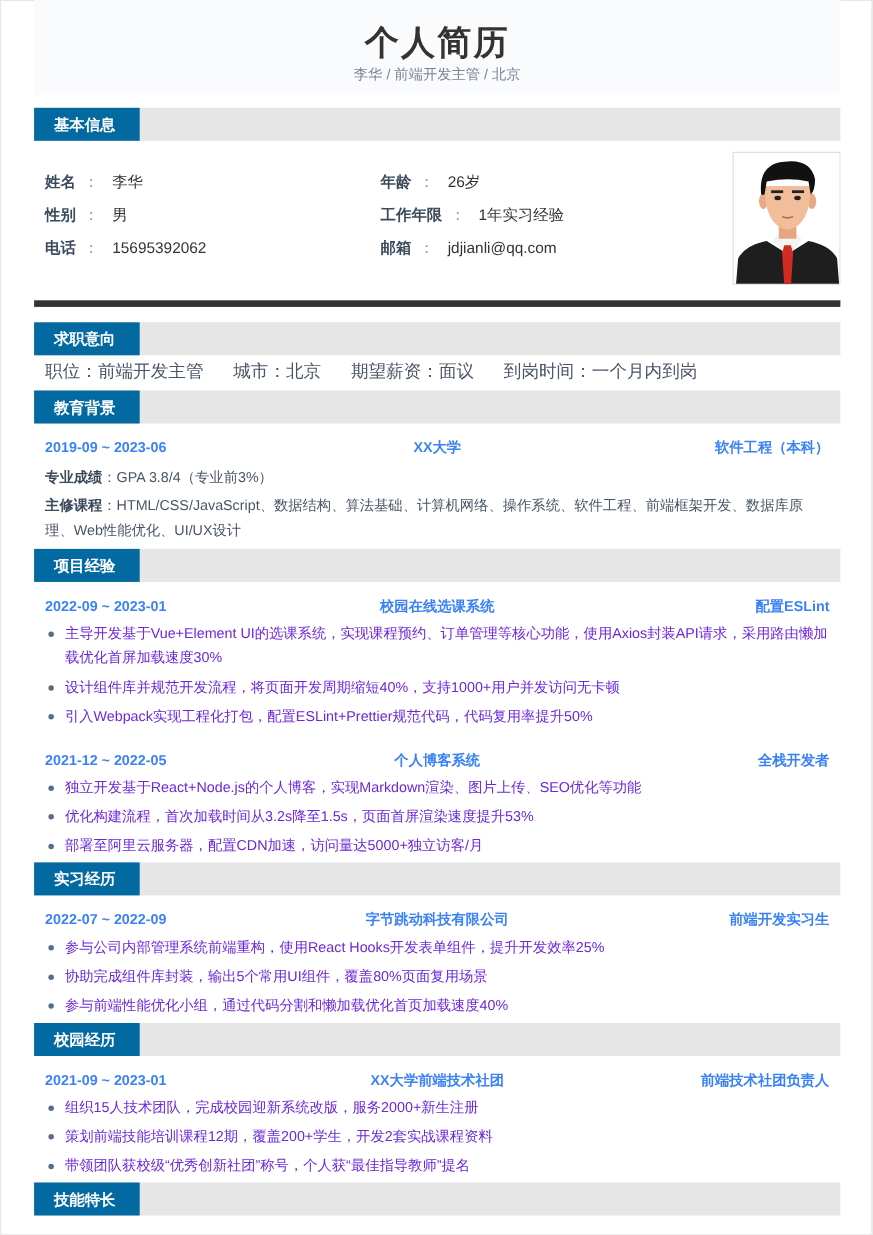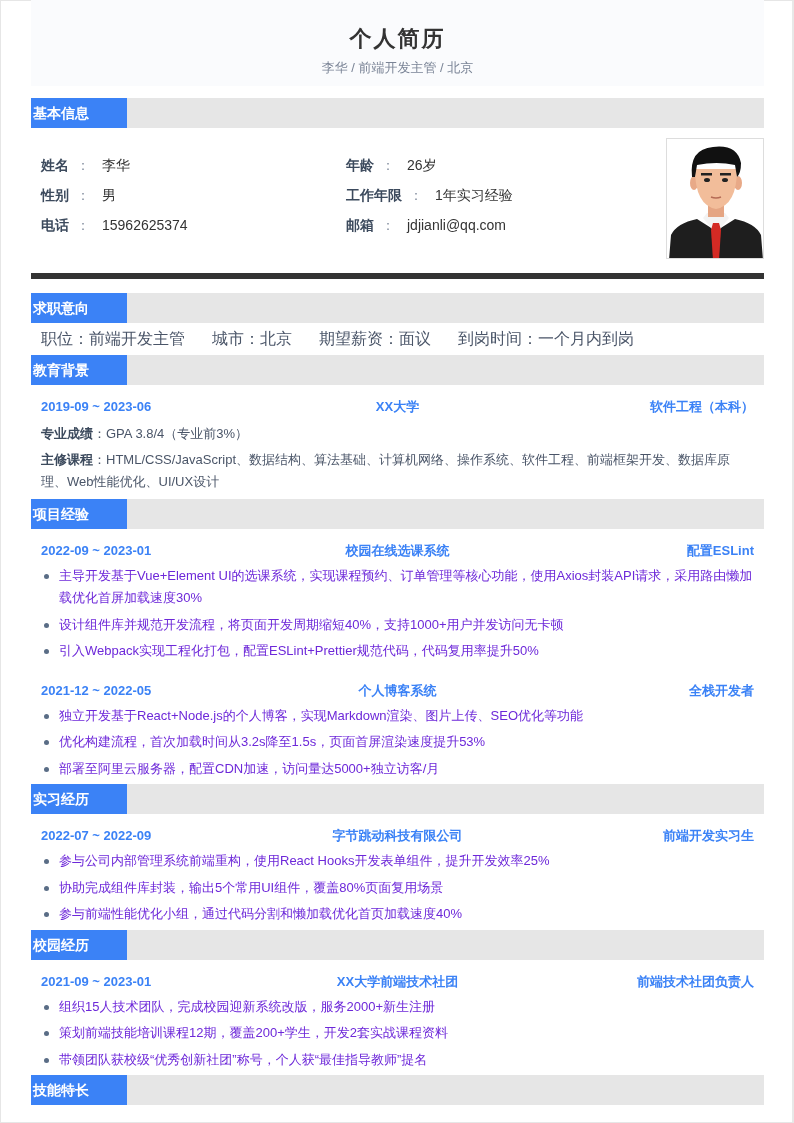--- a/index.html
+++ b/index.html
@@ -1,24 +1,24 @@
 <!DOCTYPE html>
 <html><head>
 <meta charset="utf-8">
 <style>
   * { box-sizing: border-box; margin: 0; padding: 0; }
   html, body { width: 794px; height: 1123px; background: #ffffff; overflow: hidden; }
   body { font-family: "Liberation Sans", "DejaVu Sans", sans-serif; color: #333; position: relative; }
   .frame { position: absolute; left: 0; top: 0; width: 794px; height: 1123px; border: 1px solid #e6e6e6; border-right: 2px solid #e8e8e8; }
   .page { position: absolute; left: 31px; top: 0; width: 733px; }
   .header { height: 86px; background: #fafbfd; text-align: center; padding-top: 22px; }
-  .title { font-size: 22px; font-weight: bold; color: #333; letter-spacing: 2px; line-height: 34px; }
+  .title { font-size: 31px; font-weight: bold; color: #333; letter-spacing: 2px; line-height: 34px; }
   .subtitle { font-size: 13px; color: #7a8496; margin-top: 3px; line-height: 18px; }
   .sec-head { height: 30px; background: #e6e6e6; position: relative; }
-  .sec-head .tag { position: absolute; left: 0; top: 0; height: 30px; width: 96px; background: #3b82f6; color: #fff; font-size: 14px; font-weight: bold; line-height: 30px; padding-left: 2px; }
+  .sec-head .tag { position: absolute; left: 0; top: 0; height: 30px; width: 96px; background: #0369a1; color: #fff; font-size: 14px; font-weight: bold; line-height: 30px; padding-left: 18px; }
   .basic { position: relative; height: 145px; }
   .info-grid { position: absolute; left: 10px; top: 22px; width: 600px; }
   .info-row { height: 30px; line-height: 30px; font-size: 14px; position: relative; }
   .info-cell { position: absolute; top: 0; }
   .info-cell.c1 { left: 0; } .info-cell.c2 { left: 305px; }
   .lbl { font-weight: bold; color: #3c4a5d; }
   .colon { color: #8b95a5; margin: 0 12px 0 7px; }
   .val { color: #333; }
   .photo { position: absolute; right: 0; top: 10px; width: 98px; height: 121px; border: 1px solid #ddd; background: #fff; overflow: hidden; }
   .thick-rule { height: 6px; background: #333333; margin-top: 0; }
@@ -64,21 +64,21 @@
       <div class="info-row">
         <div class="info-cell c1">
           <span class="lbl">性别</span><span class="colon">：</span><span class="val">男</span>
         </div>
         <div class="info-cell c2">
           <span class="lbl">工作年限</span><span class="colon">：</span><span class="val">1年实习经验</span>
         </div>
       </div>
       <div class="info-row">
         <div class="info-cell c1">
-          <span class="lbl">电话</span><span class="colon">：</span><span class="val">15962625374</span>
+          <span class="lbl">电话</span><span class="colon">：</span><span class="val">15695392062</span>
         </div>
         <div class="info-cell c2">
           <span class="lbl">邮箱</span><span class="colon">：</span><span class="val">jdjianli@qq.com</span>
         </div>
       </div>
     </div>
 
     <div class="photo">
       <svg width="98" height="121" viewBox="0 0 98 121">
         <rect width="98" height="121" fill="#ffffff"></rect>

